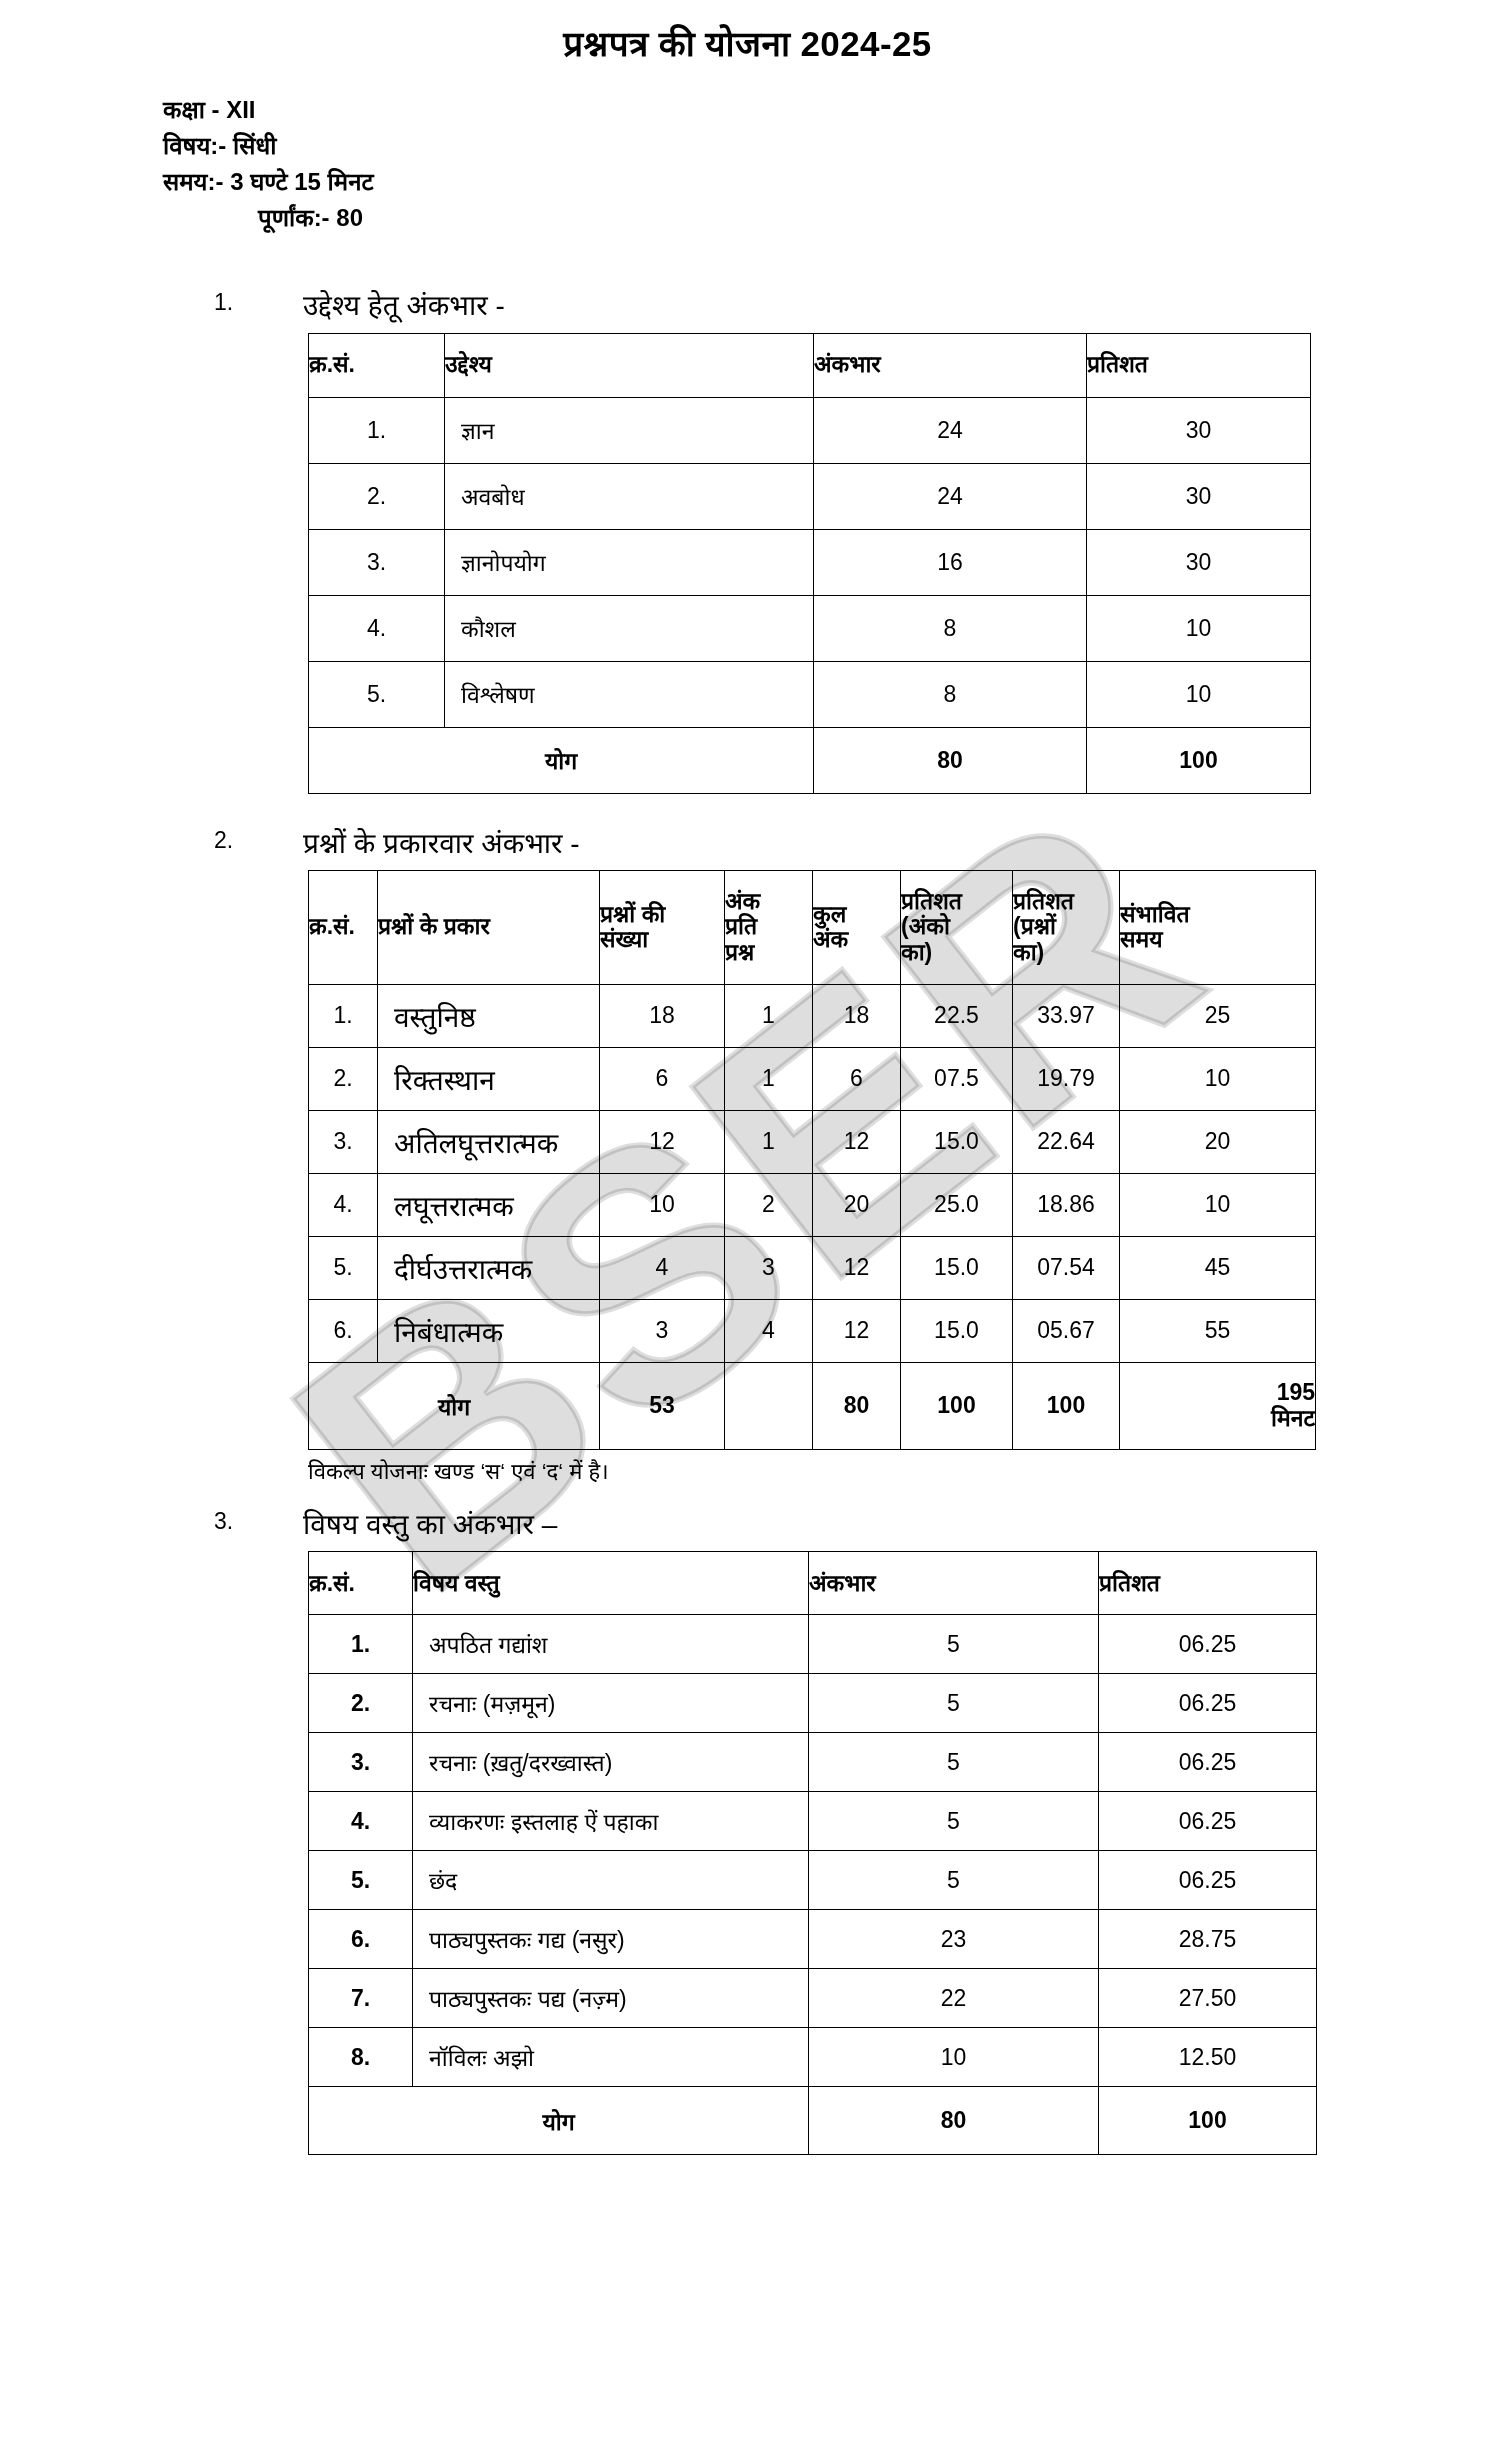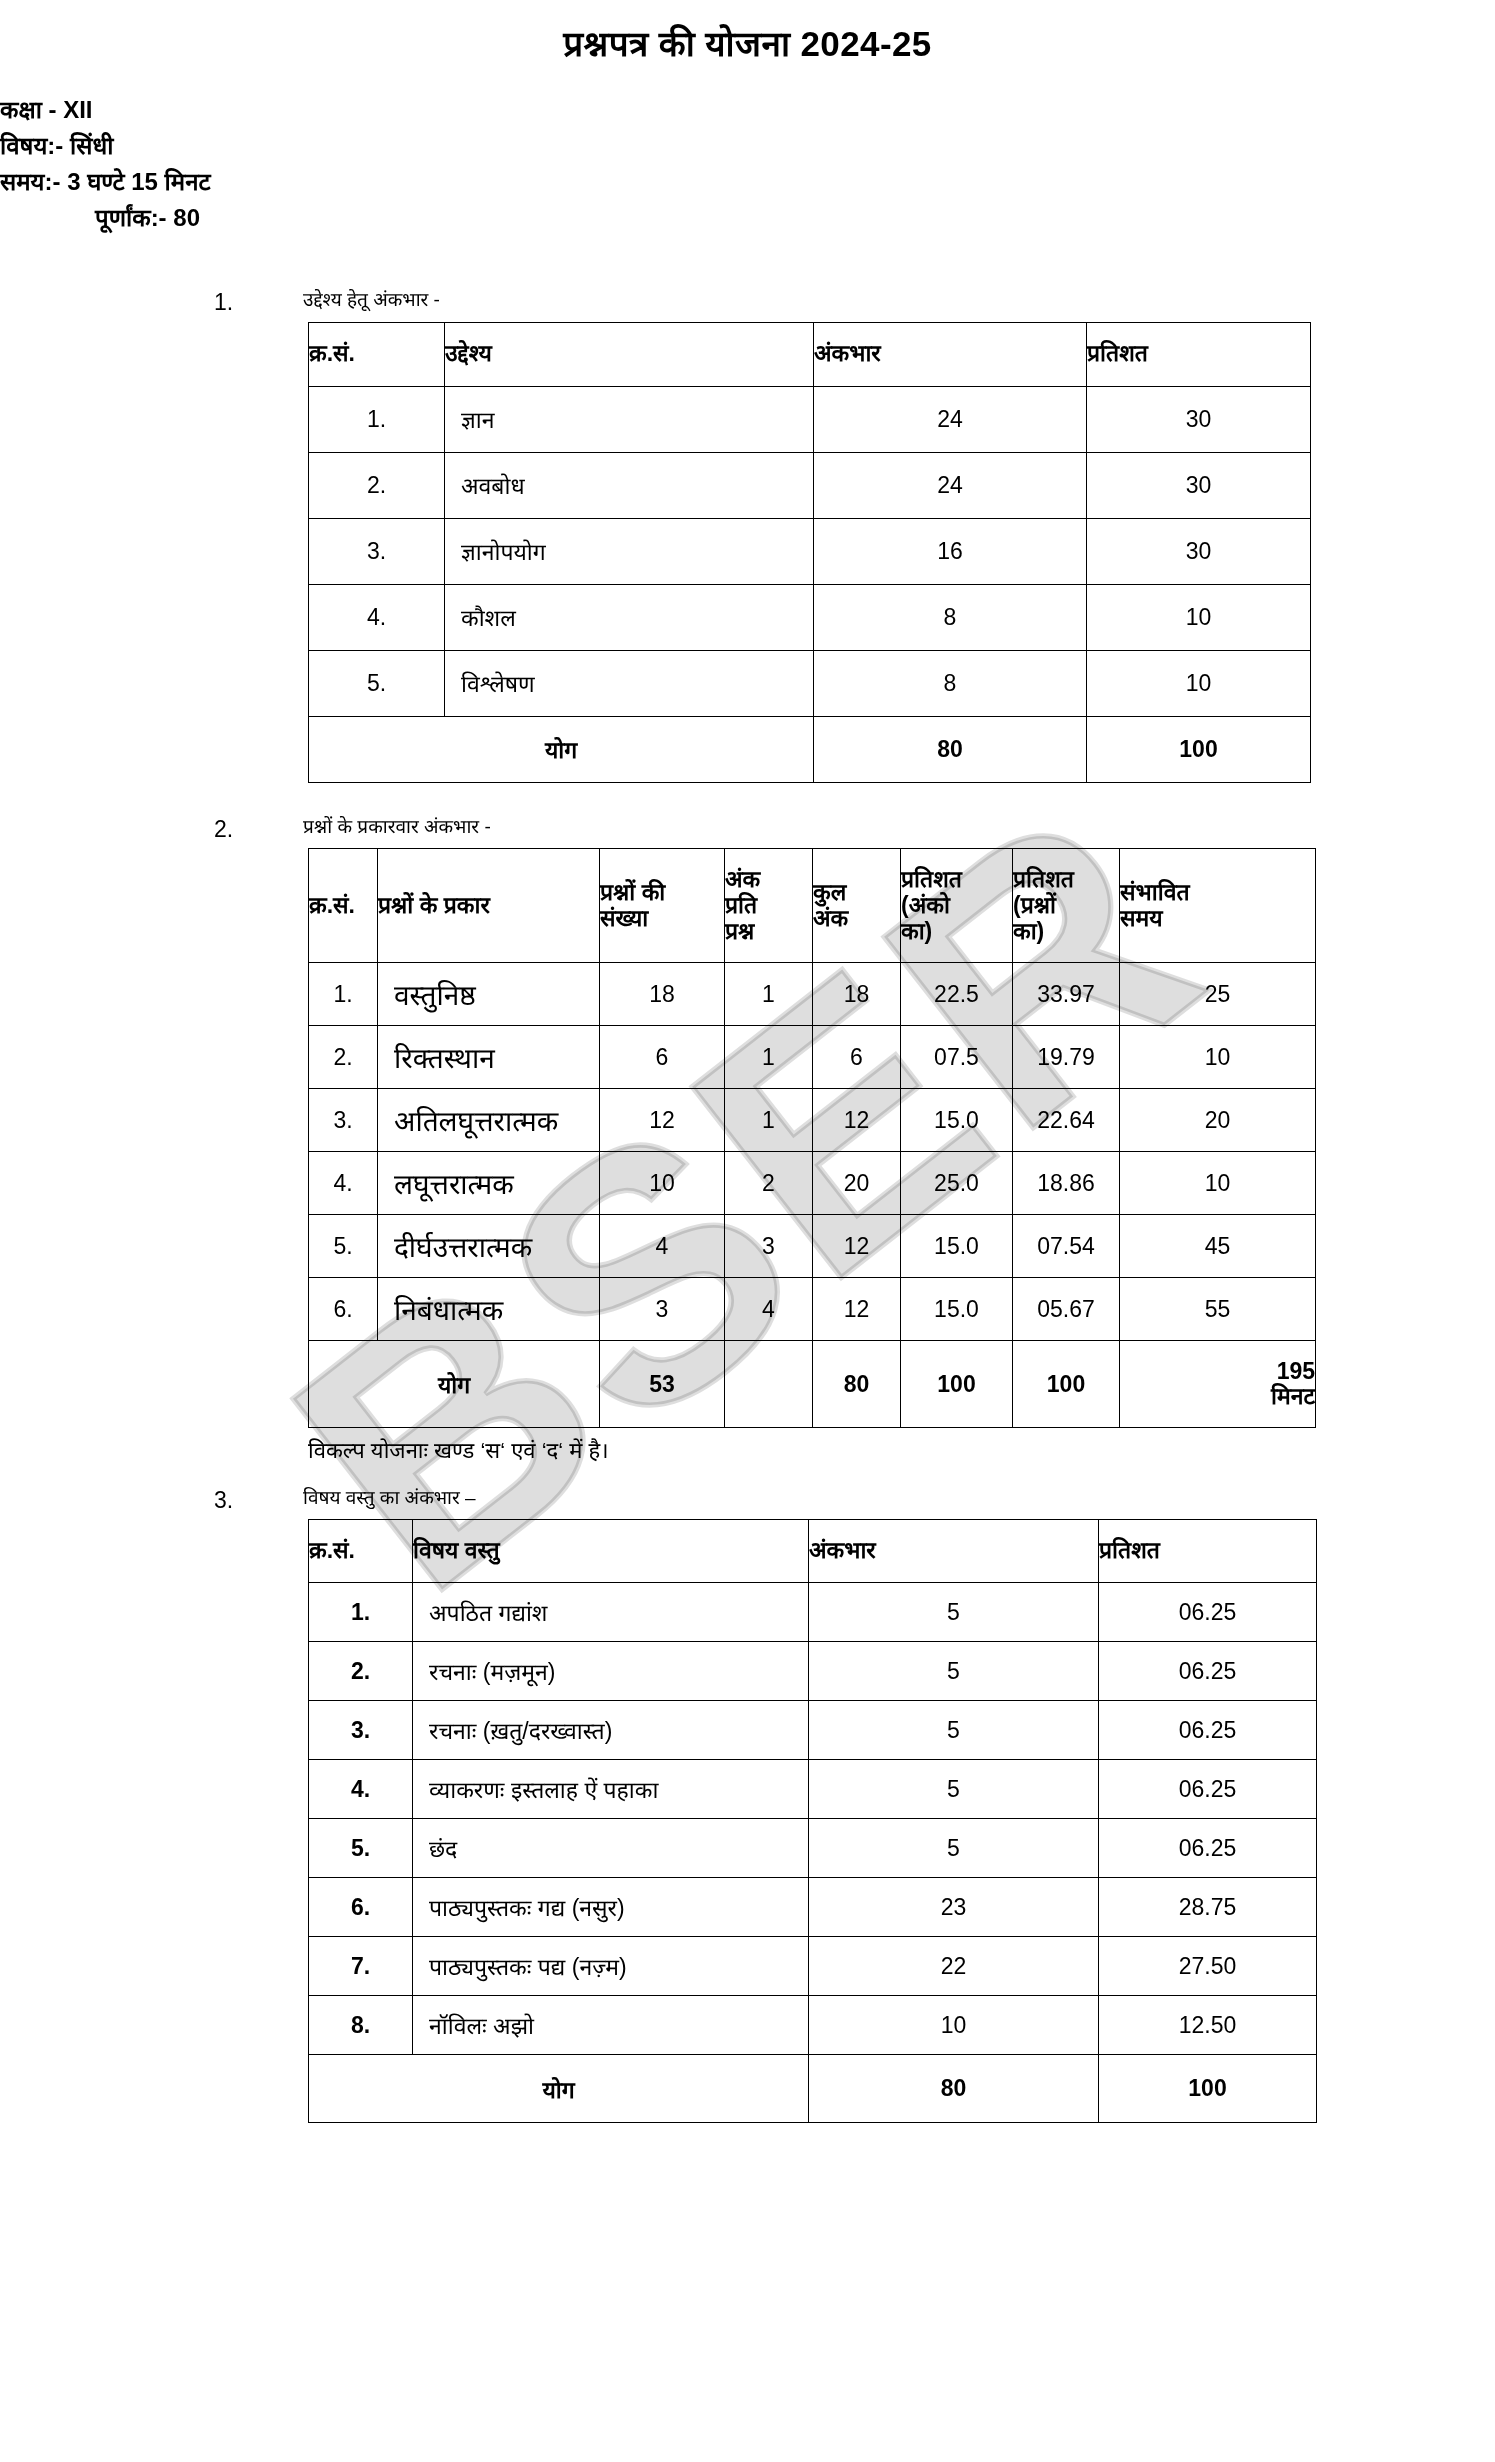--- a/index.html
+++ b/index.html
@@ -53,20 +53,21 @@
   .doc-title {
     text-align: center;
     font-size: 35px;
     font-weight: 700;
     margin: 0;
     padding-top: 19.3px;
     letter-spacing: 0.4px;
   }
   .meta-block {
     margin-top: 26px;
+    padding-left: 163px;
     font-size: 24px;
     font-weight: 700;
     line-height: 1.50;
   }
   .meta-line.indent {
     padding-left: 95px;
   }
 
   
   .section {
@@ -74,21 +75,21 @@
     margin-top: 32px;
   }
   .sec-num {
     position: absolute;
     left: 214px;
     top: 0;
     font-size: 23px;
   }
   .sec-head {
     padding-left: 303px;
-    font-size: 19px;
+    font-size: 28px;
     line-height: 1.2;
   }
 
   
   table {
     border-collapse: collapse;
     table-layout: fixed;
     margin-left: 308px;
     margin-top: 9.7px;
     background: transparent;

